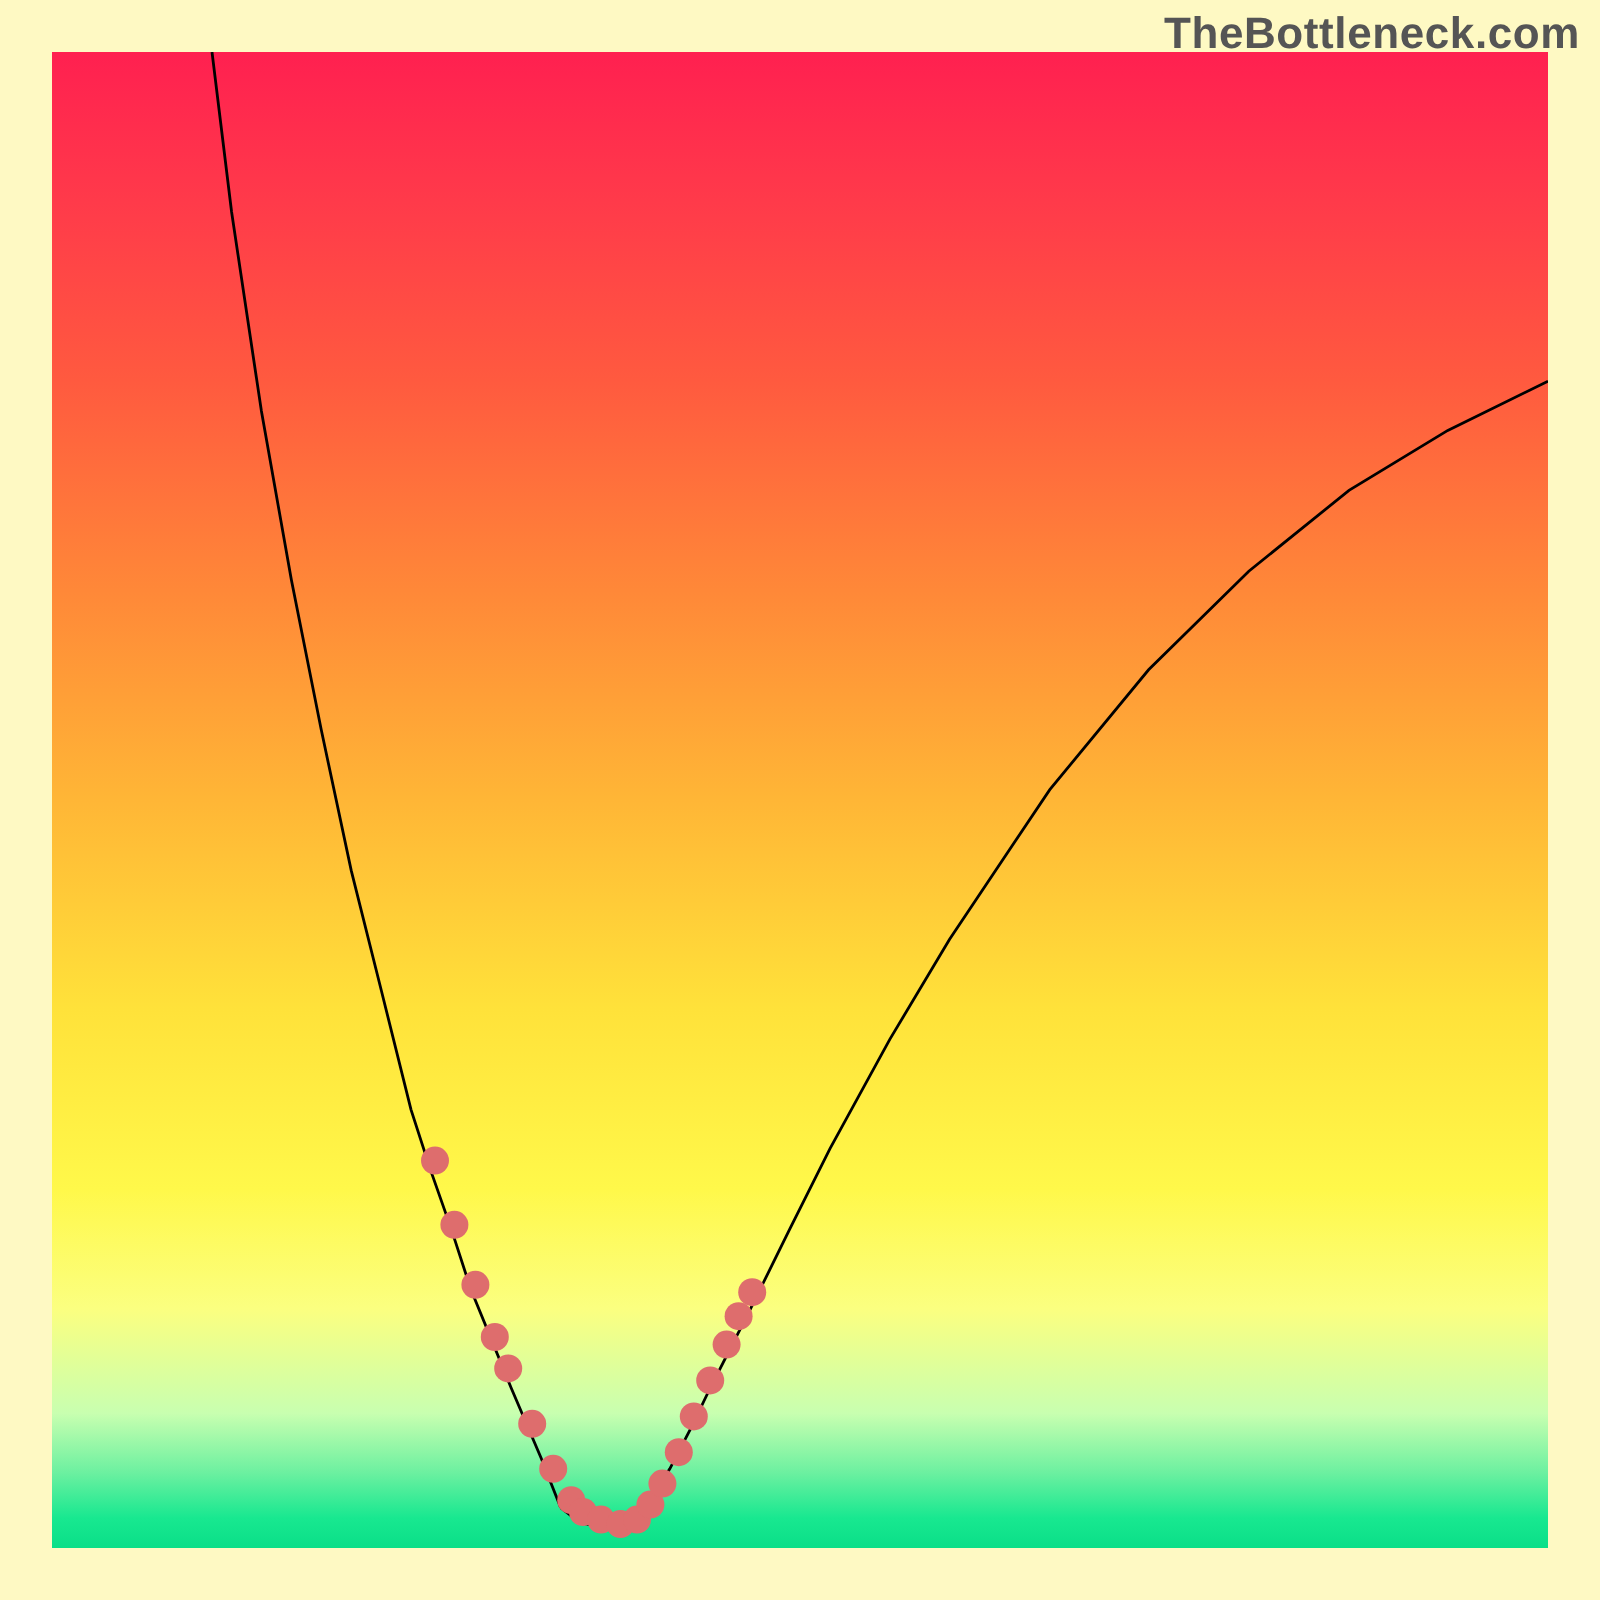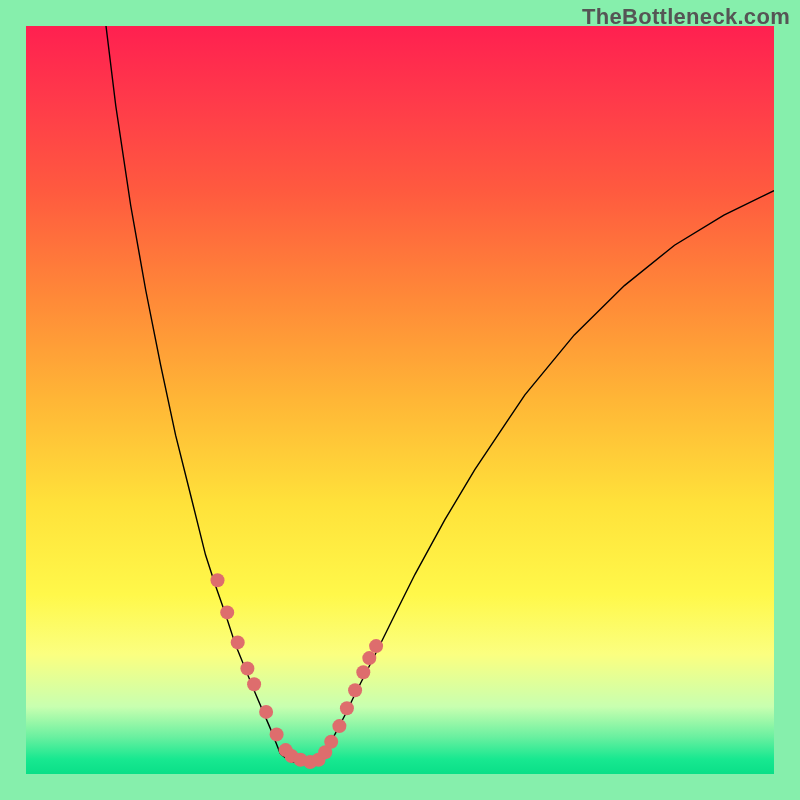--- a/index.html
+++ b/index.html
@@ -10,21 +10,21 @@
     position: relative;
     overflow: hidden;
     font-family: Arial, sans-serif;
   }
   .outer {
     position: absolute;
     top: 0;
     left: 0;
     width: 800px;
     height: 800px;
-    background: #86efac;
+    background: #fef9c3;
   }
   .plot-area {
     position: absolute;
     top: 26px;
     left: 26px;
     width: 748px;
     height: 748px;
     background: linear-gradient(to bottom,
       #ff2050 0%,
       #ff3a4a 10%,

